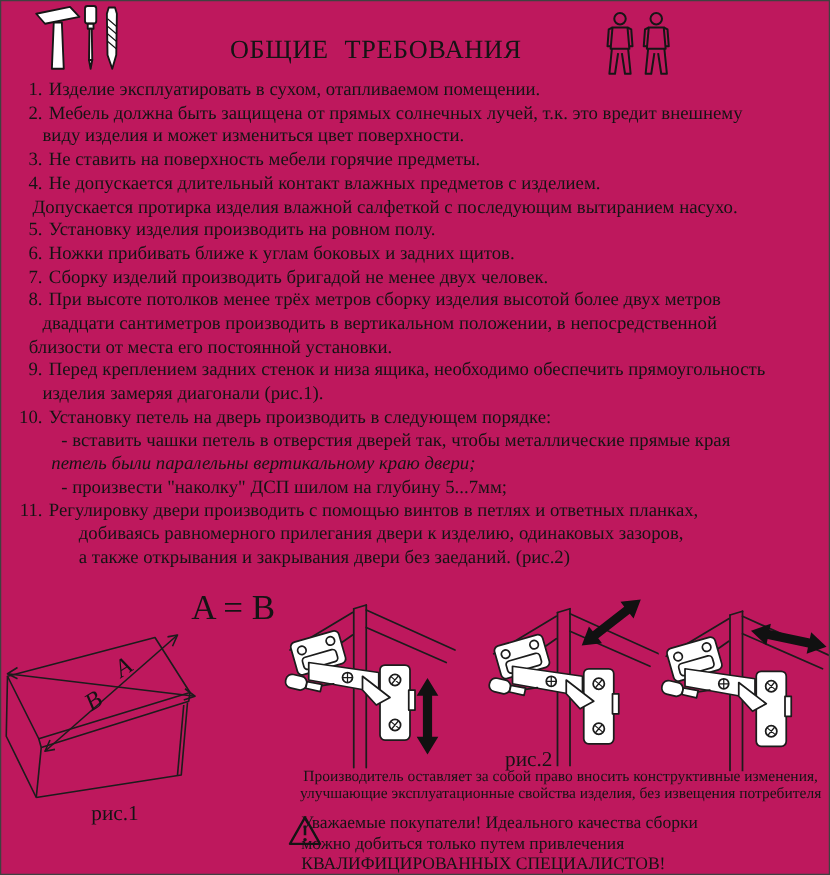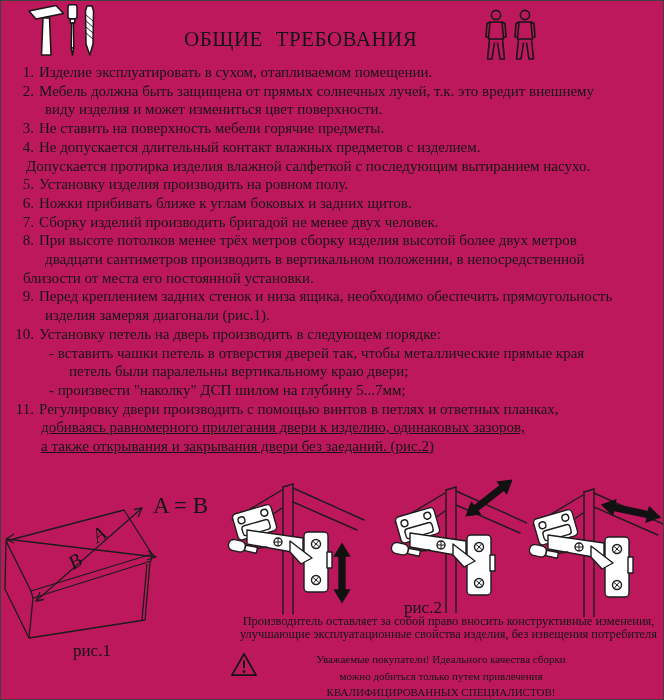--- a/index.html
+++ b/index.html
@@ -13,37 +13,37 @@
   
   #title{
     position:absolute;left:183px;top:26px;font-size:21px;
     letter-spacing:0.5px;word-spacing:7px;white-space:nowrap;
   }
   
   #req{position:absolute;left:0;top:62px;width:662px;font-size:15px;line-height:18.7px;}
   .line{white-space:nowrap;}
   .num{display:inline-block;width:33px;text-align:right;margin-right:5px;}
   .c25{padding-left:25px;}
-  .c33{padding-left:44px;}
+  .c33{padding-left:33px;}
   .c36{padding-left:48px;}
   .c38{padding-left:22px;}
-  .c42{padding-left:40px;text-decoration:underline;}
-  .c48{padding-left:68px;}
+  .c42{padding-left:62px;}
+  .c48{padding-left:40px;font-style:italic;}
   
   .figlabel{position:absolute;font-size:17px;white-space:nowrap;}
-  #eqAB{position:absolute;left:152px;top:492px;font-size:23px;white-space:nowrap;text-align:center;}
+  #eqAB{position:absolute;left:152px;top:470px;font-size:28px;white-space:nowrap;text-align:center;}
   .diag-letter{position:absolute;font-size:20px;font-style:italic;transform:rotate(-33deg);}
   
   #mnote{
     position:absolute;left:235px;top:614px;width:425px;text-align:center;
     font-size:12.4px;line-height:13.2px;white-space:nowrap;
   }
   #warn-text{
-    position:absolute;left:240px;top:650px;width:400px;text-align:center;
-    font-size:11px;line-height:16.6px;white-space:nowrap;
+    position:absolute;left:240px;top:650px;width:400px;text-align:left;
+    font-size:14px;line-height:16.6px;white-space:nowrap;
   }
 </style>
 </head>
 <body>
 
 <svg width="0" height="0" style="position:absolute" aria-hidden="true">
   <defs>
     <path id="dblarrow" d="M-30,0 L-16,-8.5 L-16,-3.6 L16,-3.6 L16,-8.5 L30,0 L16,8.5 L16,3.6 L-16,3.6 L-16,8.5 Z"></path>
     <g id="person" stroke="#161616" stroke-width="1.6" fill="none" stroke-linejoin="round">
       <circle cx="13" cy="6" r="4.6"></circle>

